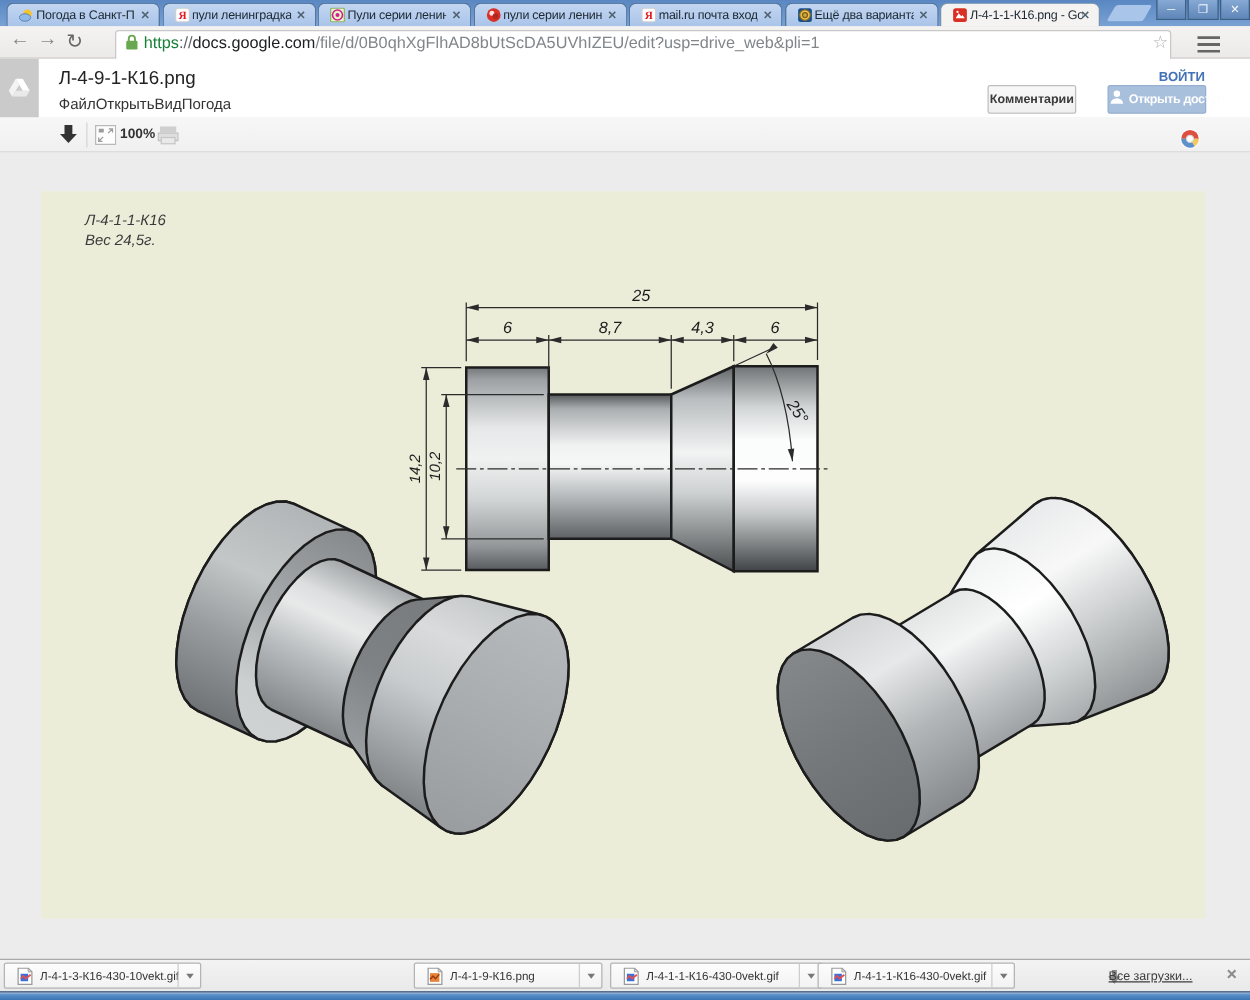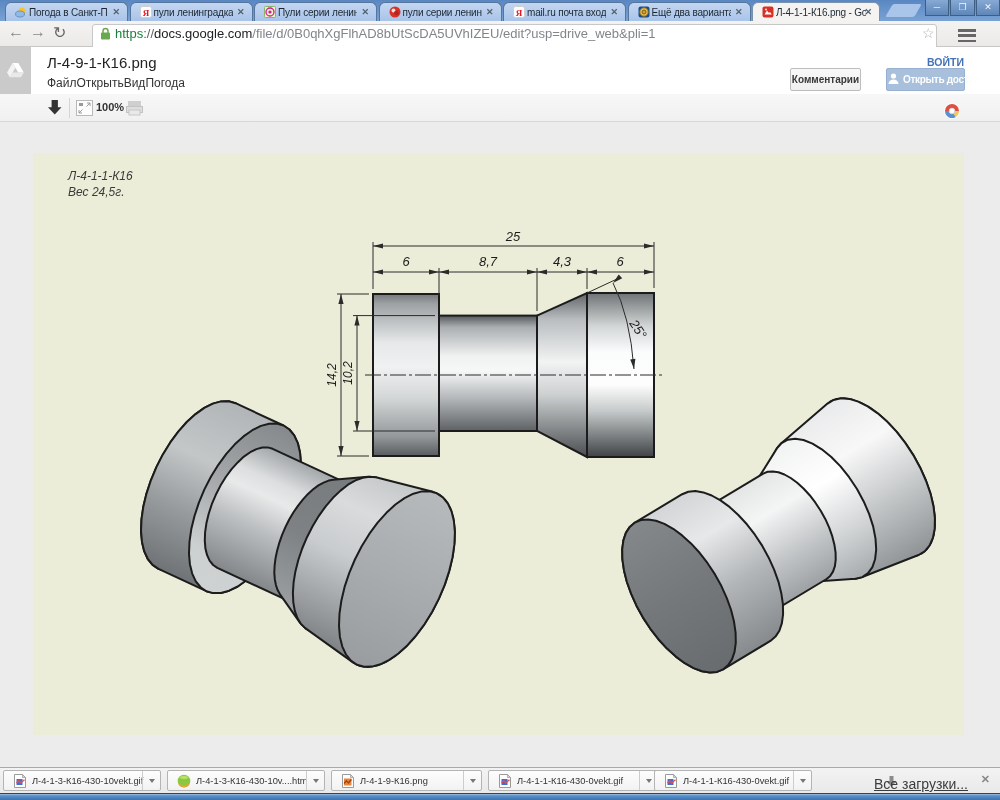--- a/index.html
+++ b/index.html
@@ -36,21 +36,21 @@
 
 #content{position:absolute;left:0;top:122px;width:1000px;height:645px;background:#ececec;}
 #sheet{position:absolute;left:33px;top:31px;width:931px;height:582px;background:#ecedd9;}
 
 #dlbar{position:absolute;left:0;top:767px;width:1000px;height:26px;background:linear-gradient(#f3f3f3,#e9e9e9);border-top:1px solid #a9a9a9;}
 .dlb{position:absolute;top:2px;height:21px;background:linear-gradient(#fdfdfd,#f2f2f2);border:1px solid #b4b4b4;border-radius:2px;font-size:9.3px;color:#333;}
 .dlb .ic{position:absolute;left:9px;top:3px;width:14px;height:14px;}
 .dlb .tx{position:absolute;left:28px;top:5px;white-space:nowrap;}
 .dlb .sep{position:absolute;right:17px;top:0;width:1px;height:19px;background:#cdcdcd;}
 .dlb .ar{position:absolute;right:5px;top:8px;width:0;height:0;border:3.5px solid transparent;border-top:4.5px solid #777;}
-#alldl{position:absolute;right:32px;top:8px;font-size:14px;color:#3c3c3c;text-decoration:underline;}
+#alldl{position:absolute;right:46px;top:8px;font-size:10px;color:#3c3c3c;text-decoration:underline;}
 #taskbar{position:absolute;left:0;top:793px;width:1000px;height:7px;background:linear-gradient(#9dbfdf 0%,#5b90c8 30%,#3a74b4 100%);border-top:1px solid #28486e;}
 </style>
 </head>
 <body>
 <div id="win">
   <div id="tabstrip">
       <div class="tab" style="left:5px;width:123px;">
         <span class="ti"><svg width="12" height="12">
             <circle cx="7" cy="5" r="3.5" fill="#f6c52e"></circle>
             <ellipse cx="5" cy="8" rx="4.5" ry="3" fill="#8fb9e8" stroke="#5b86b8" stroke-width="0.8"></ellipse>
@@ -353,30 +353,20 @@
         <span class="ic"><svg width="14" height="14">
             <path d="M1.5 0.5 h8 l3 3 v10 h-11 Z" fill="#fff" stroke="#9a9a9a"></path>
             <path d="M9.5 0.5 l3 3 h-3 Z" fill="#d6d6d6" stroke="#9a9a9a" stroke-width="0.7"></path>
             <rect x="3.5" y="5" width="6" height="6" fill="#3d6fd6"></rect>
             <path d="M3.5 9 l2.2,-2.2 2 2 3.8,-3" stroke="#e14f4f" stroke-width="1.4" fill="none"></path>
           </svg></span>
         <span class="tx">Л-4-1-3-К16-430-10vekt.gif</span>
         <span class="sep"></span>
         <span class="ar"></span>
       </div>
-      <div class="dlb" style="left:167px;width:158px;">
-        <span class="ic"><svg width="14" height="14">
-            <circle cx="7" cy="7" r="6.3" fill="#8dc63f"></circle>
-            <path d="M1 9 a6.3 6.3 0 0 0 12 0 q-3 2.2 -6 2.2 t-6,-2.2 Z" fill="#e8a33d"></path>
-            <path d="M2.2 3.5 a6 4.5 0 0 1 9.6 0 q-2.4 1.8 -4.8 1.8 t-4.8,-1.8 Z" fill="#b5e06c"></path>
-          </svg></span>
-        <span class="tx">Л-4-1-3-К16-430-10v....htm</span>
-        <span class="sep"></span>
-        <span class="ar"></span>
-      </div>
       <div class="dlb" style="left:331px;width:151px;">
         <span class="ic"><svg width="14" height="14">
             <path d="M1.5 0.5 h8 l3 3 v10 h-11 Z" fill="#fff" stroke="#9a9a9a"></path>
             <path d="M9.5 0.5 l3 3 h-3 Z" fill="#d6d6d6" stroke="#9a9a9a" stroke-width="0.7"></path>
             <rect x="3" y="4.5" width="7.5" height="7" fill="#e8833a"></rect>
             <path d="M3 9.5 l2.4,-2.6 2 2 3,-3.4" stroke="#9c3d10" stroke-width="1.2" fill="none"></path>
           </svg></span>
         <span class="tx">Л-4-1-9-К16.png</span>
         <span class="sep"></span>
         <span class="ar"></span>

